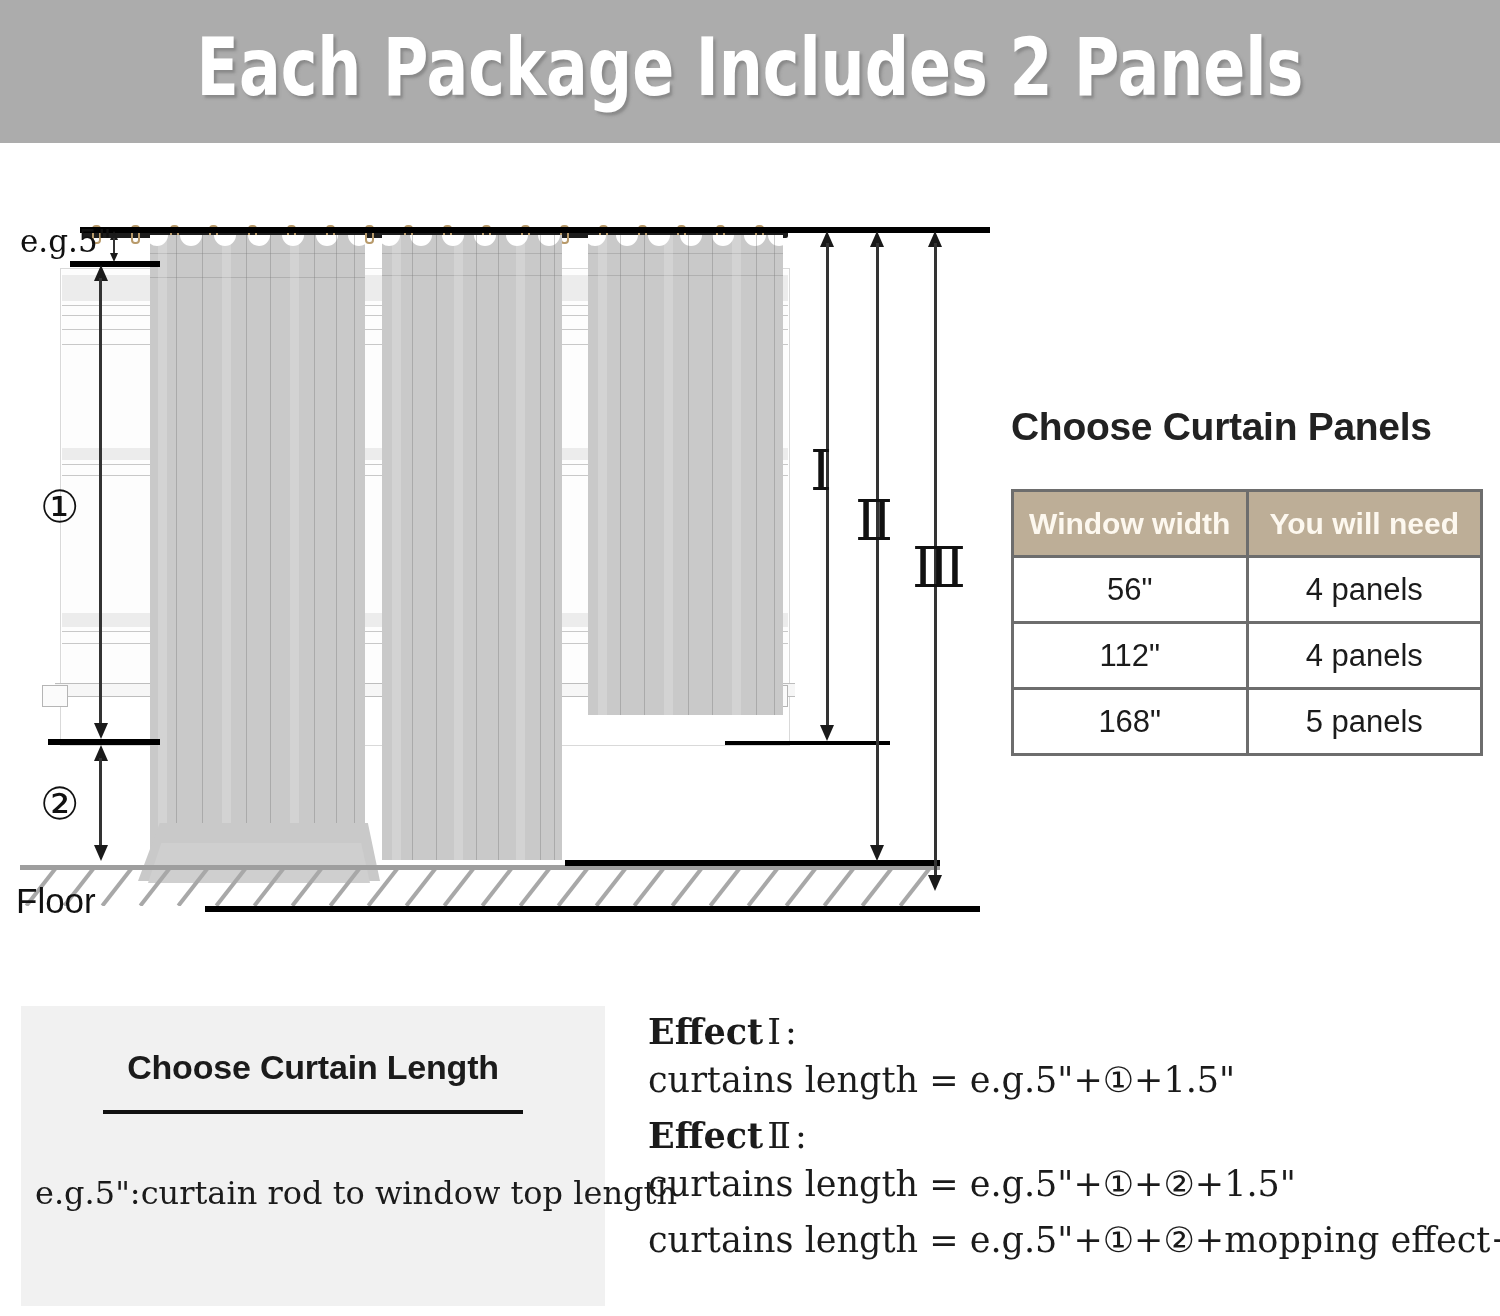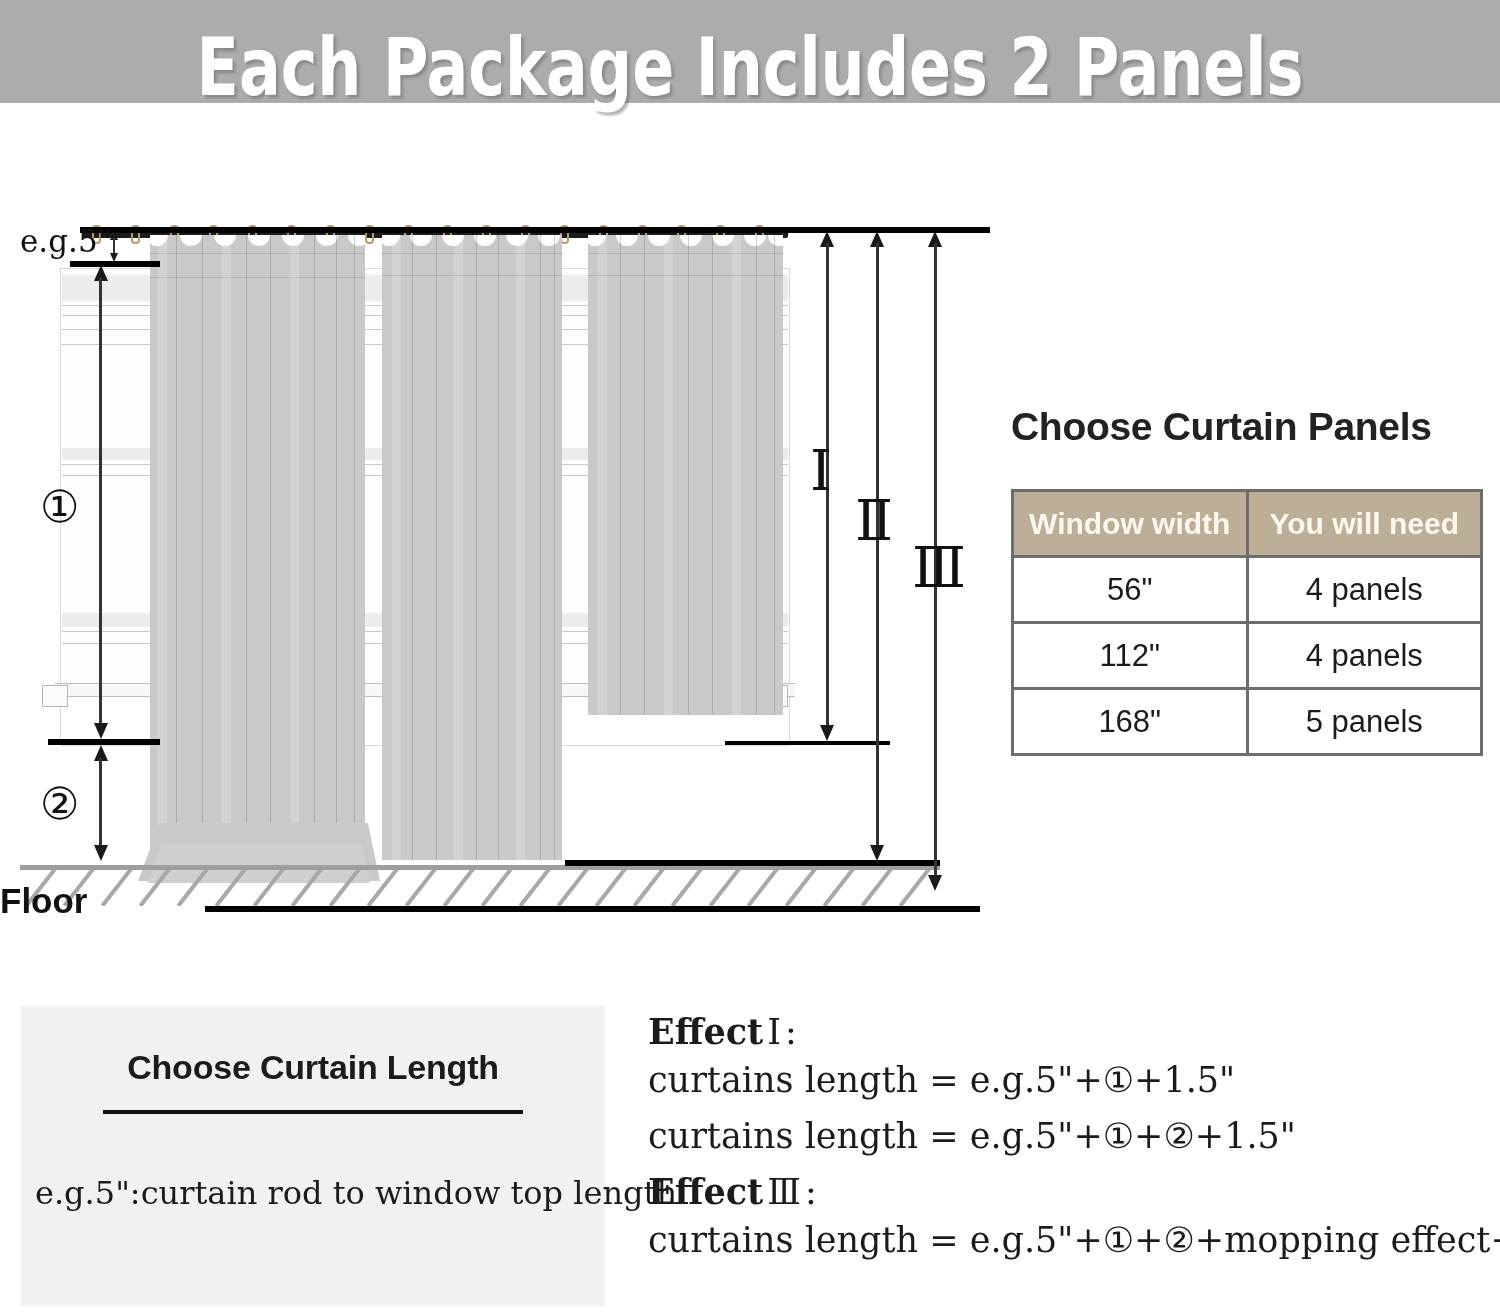--- a/index.html
+++ b/index.html
@@ -16,21 +16,21 @@
     position: relative;
     width: 1500px;
     height: 1316px;
     background: #ffffff;
   }
 
   
   .header-band {
     position: absolute;
     left: 0; top: 0;
-    width: 1500px; height: 103px;
+    width: 1500px; height: 143px;
     background: #acacac;
   }
   .header-title {
     position: absolute;
     left: 0; top: 16px;
     width: 1500px;
     text-align: center;
     color: #ffffff;
     font-family: "DejaVu Sans Condensed", "Liberation Sans Narrow", "Liberation Sans", sans-serif;
     font-weight: bold;
@@ -482,21 +482,21 @@
     <div class="arrow-up" style="left:94px; top:122px;"></div>
     <div class="vline" style="left:99px; top:135px; height:455px;"></div>
     <div class="arrow-down" style="left:94px; top:580px;"></div>
     <div class="dim-label circled" style="left:40px; top:338px;">①</div>
 
     <div class="arrow-up" style="left:94px; top:602px;"></div>
     <div class="vline" style="left:99px; top:615px; height:95px;"></div>
     <div class="arrow-down" style="left:94px; top:702px;"></div>
     <div class="dim-label circled" style="left:40px; top:635px;">②</div>
 
-    <div class="dim-label label-floor" style="left:0; top:738px;font-weight:bold;">Floor</div>
+    <div class="dim-label label-floor" style="left:16px; top:738px;">Floor</div>
 
     <div class="arrow-up" style="left:820px; top:88px;"></div>
     <div class="vline" style="left:826px; top:100px; height:490px;"></div>
     <div class="arrow-down" style="left:820px; top:582px;"></div>
     <div class="roman" style="position:absolute; left:810px; top:295px;">Ⅰ</div>
 
     <div class="arrow-up" style="left:870px; top:88px;"></div>
     <div class="vline" style="left:876px; top:100px; height:610px;"></div>
     <div class="arrow-down" style="left:870px; top:702px;"></div>
     <div class="roman" style="position:absolute; left:855px; top:345px;">Ⅱ</div>
@@ -539,21 +539,21 @@
     <div class="legend-line" style="top:168px;">e.g.5":curtain rod to window top length</div>
   </div>
 
   <div class="effects">
 
     <div class="effect-head">
       <b>Effect</b><span class="rn">Ⅰ</span><span>:</span>
     </div>
     <div class="effect-formula">curtains length = e.g.5"+①+1.5"</div>
 
+    <div class="effect-head">
+      <b>Effect</b><span class="rn">Ⅱ</span><span>:</span>
+    </div>
     <div class="effect-formula">curtains length = e.g.5"+①+②+1.5"</div>
 
-    <div class="effect-head">
-      <b>Effect</b><span class="rn">Ⅲ</span><span>:</span>
-    </div>
     <div class="effect-formula">curtains length = e.g.5"+①+②+mopping effect+1.5"</div>
   </div>
 
 </div>
 
 </body></html>

